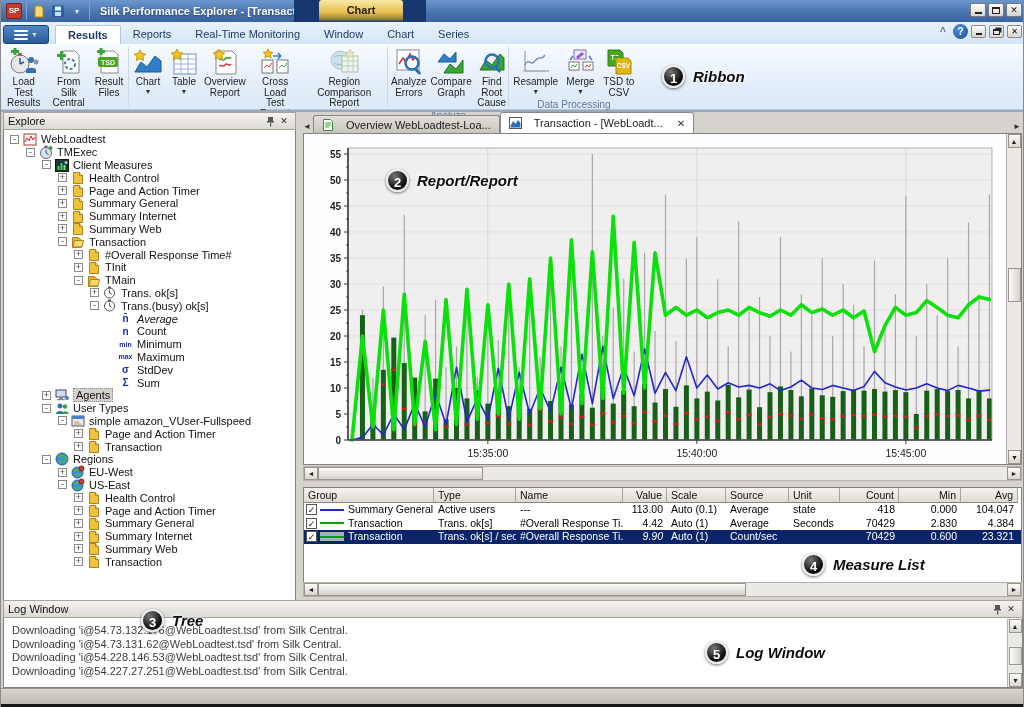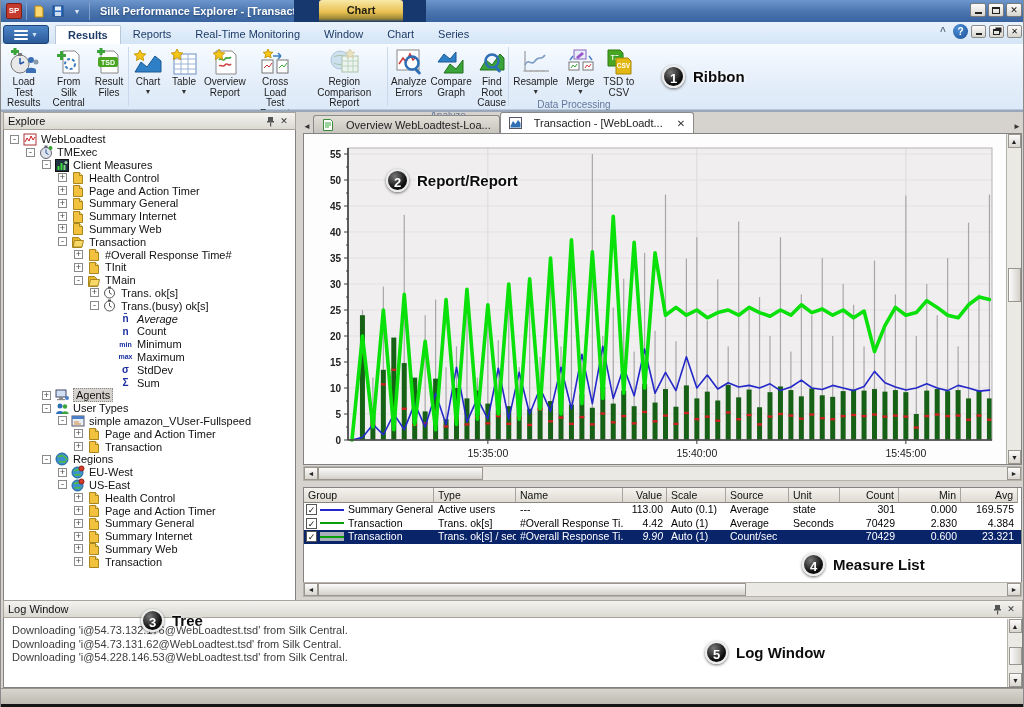--- a/index.html
+++ b/index.html
@@ -50,21 +50,21 @@
   .rb-icon{width:32px;height:30px;display:flex;align-items:center;justify-content:center;}
   .rb-text{font-size:10px;line-height:10.5px;color:#1e1e1e;text-align:center;}
   .rb-caret{font-size:7px;color:#333;line-height:7px;}
   .rb-label{height:13px;text-align:center;font-size:10px;color:#64789b;}
   .rb-sep{width:1px;background:#c9d8ea;margin:3px 1px;}
   
   .anno{position:absolute;display:flex;align-items:center;gap:8px;z-index:50;}
   .anno-circle{width:23px;height:23px;border-radius:50%;border:2px solid #ececec;
     background:radial-gradient(circle at 35% 28%,#777,#0d0d0d 65%);box-shadow:0 1px 3px rgba(0,0,0,.55);
     color:#fff;font-size:13px;font-weight:bold;text-align:center;line-height:23px;}
-  .anno-label{font-size:15px;font-weight:bold;color:#0d0d0d;text-shadow:0 0 3px #fff,0 0 4px #fff;}
+  .anno-label{font-size:15px;font-weight:bold;color:#0d0d0d;text-shadow:0 0 3px #fff,0 0 4px #fff;font-style:italic;}
   
   .explore-panel{position:absolute;left:2px;top:112px;width:293px;height:574px;}
   .panel-head{height:18px;background:linear-gradient(#f4f3f1,#dcd9d2);border:1px solid #a8a49c;
     display:flex;align-items:center;font-size:11px;color:#111;padding:0 4px;}
   .panel-head .ph-title{flex:1;}
   .ph-ico{width:14px;height:13px;display:flex;align-items:center;justify-content:center;color:#333;font-size:9px;}
   .tree-box{position:absolute;left:0;top:18px;width:293px;height:533px;background:#fff;
     border:1px solid #828282;border-top:none;overflow:hidden;padding-top:3px;}
   .tree-row{height:12.8px;display:flex;align-items:center;white-space:nowrap;}
   .texp{width:9px;height:9px;border:1px solid #8a8a8a;background:#fff;font-size:9px;line-height:7px;
@@ -1189,23 +1189,23 @@
               <span class="mline" style="background: rgb(36, 40, 200);"></span>
             </span>
             <span style="font-size: 10.5px;">Summary General</span>
           </div>
           <div class="ml-c" style="width: 82px;">Active users</div>
           <div class="ml-c" style="width: 107px;">---</div>
           <div class="ml-c ralign" style="width: 44px;">113.00</div>
           <div class="ml-c" style="width: 59px;">Auto (0.1)</div>
           <div class="ml-c" style="width: 63px;">Average</div>
           <div class="ml-c" style="width: 51px;">state</div>
-          <div class="ml-c ralign" style="width: 59px;">301</div>
+          <div class="ml-c ralign" style="width: 59px;">418</div>
           <div class="ml-c ralign" style="width: 62px;">0.000</div>
-          <div class="ml-c ralign" style="width: 57px;">169.575</div>
+          <div class="ml-c ralign" style="width: 57px;">104.047</div>
         </div>
         <div class="ml-row">
           <div class="ml-c" style="width: 130px; display: flex; align-items: center; padding: 0px;">
             <span class="mcheck">✓</span>
             <span class="msample">
               <span class="mline" style="background: rgb(10, 160, 10);"></span>
             </span>
             <span style="font-size: 10.5px;">Transaction</span>
           </div>
           <div class="ml-c" style="width: 82px;">Trans. ok[s]</div>
@@ -1254,20 +1254,21 @@
             <rect x="1" y="5" width="7" height="1.5" fill="#555"></rect>
             <rect x="4" y="6.5" width="1.2" height="4" fill="#555"></rect>
           </svg>
       </span>
       <span class="ph-ico">✕</span>
     </div>
     <div class="log-body" id="log-body">
         <div class="log-line">Downloading 'i@54.73.132.176@WebLoadtest.tsd' from Silk Central.</div>
         <div class="log-line">Downloading 'i@54.73.131.62@WebLoadtest.tsd' from Silk Central.</div>
         <div class="log-line">Downloading 'i@54.228.146.53@WebLoadtest.tsd' from Silk Central.</div>
+        <div class="log-line">Downloading 'i@54.227.27.251@WebLoadtest.tsd' from Silk Central.</div>
       </div>
     <div class="log-vscroll">
       <div class="vs-btn">▲</div>
       <div class="vs-thumb" style="height:18px;margin-top:14px;"></div>
       <div class="vs-btn" style="position:absolute;bottom:0;left:1px;">▼</div>
     </div>
   </div>
 
   <div class="bottom-strip"></div>
   <div class="bottom-edge"></div>

